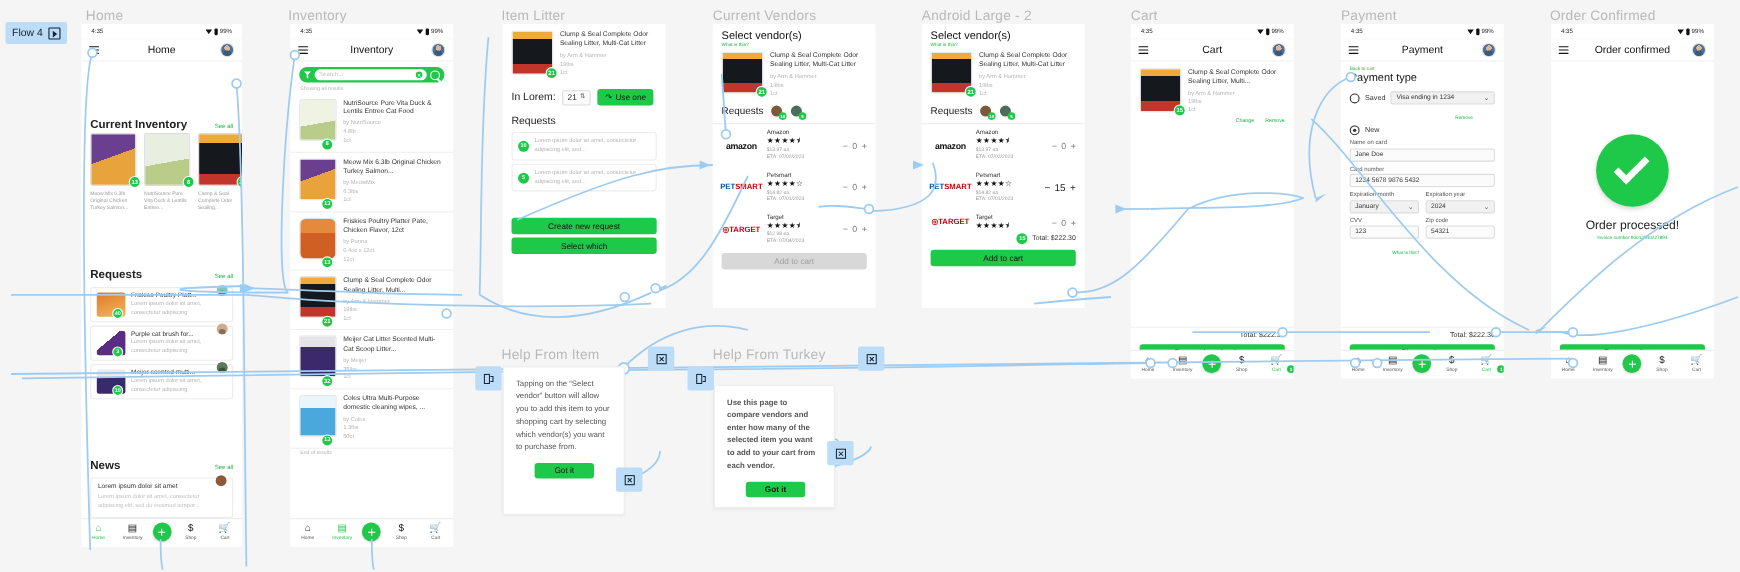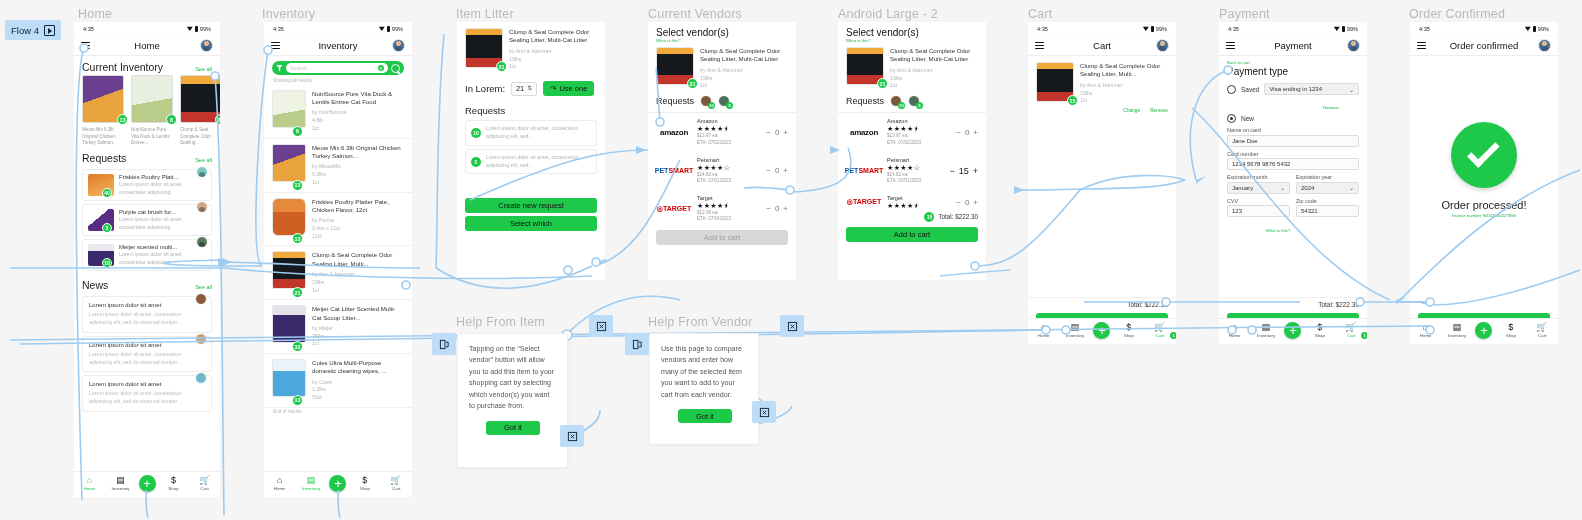--- a/index.html
+++ b/index.html
@@ -44,21 +44,21 @@
     width:13px;height:13px;border-radius:50%; margin-left:auto;
     background:radial-gradient(circle at 50% 34%, #e0b48c 0 28%, transparent 28%),
                linear-gradient(#4a6f9a 0 100%);
     border:1px solid #ddd; position:relative; overflow:hidden; flex:0 0 auto;
   }
   .avatar::after{content:"";position:absolute;left:2px;right:2px;bottom:0;height:5px;background:#3b5a79;border-radius:50% 50% 0 0;}
 
   .body { background:#fff; position:relative; }
 
   .sec-head { display:flex; align-items:baseline; padding:5px 8px 2px; }
-  .sec-head h3 { font-size:10.5px; font-weight:400; color:#222; }
+  .sec-head h3 { font-size:10.5px; font-weight:700; color:#222;margin-top:46px; }
   .see-all { margin-left:auto; font-size:5.5px; color:#17b53f; }
 
   
   .tiles { display:flex; gap:7px; padding:0 8px; }
   .tile { width:42px; }
   .tile .img { width:42px;height:48px;border-radius:2px; position:relative; }
   .tile .cap { font-size:4.6px; color:#9a9a9a; line-height:1.45; margin-top:4px; }
   .qty {
     position:absolute; right:-5px; bottom:-3px; width:11px;height:11px;border-radius:50%;
     background:#1ec94a; color:#fff; font-size:5.4px; display:flex;align-items:center;justify-content:center;
@@ -260,21 +260,21 @@
 
   <div class="frame-label" style="left:78px;top:7px;">Home</div>
   <div class="frame-label" style="left:262px;top:7px;">Inventory</div>
   <div class="frame-label" style="left:456px;top:7px;">Item Litter</div>
   <div class="frame-label" style="left:648px;top:7px;">Current Vendors</div>
   <div class="frame-label" style="left:838px;top:7px;">Android Large - 2</div>
   <div class="frame-label" style="left:1028px;top:7px;">Cart</div>
   <div class="frame-label" style="left:1219px;top:7px;">Payment</div>
   <div class="frame-label" style="left:1409px;top:7px;">Order Confirmed</div>
   <div class="frame-label" style="left:456px;top:315px;">Help From Item</div>
-  <div class="frame-label" style="left:648px;top:315px;">Help From Vendor</div>
+  <div class="frame-label" style="left:648px;top:315px;">Help From Turkey</div>
 
   <div class="phone" style="left:74px;top:22px;width:146px;height:475px;">
     <div class="statusbar">
       <span>4:35</span>
       <span class="sb-right">
           <i class="wifi"></i>
           <i class="batt"></i>
           <em style="font-style:normal">99%</em>
         </span>
     </div>
@@ -951,21 +951,21 @@
         <path d="M8 8 l8 8 M16 8 l-8 8"></path>
       </svg>
   </div>
   <div class="comp-badge" style="left:560px;top:425px;">
     <svg viewBox="0 0 24 24" fill="none" stroke="#123" stroke-width="2">
         <rect x="3" y="3" width="18" height="18"></rect>
         <path d="M8 8 l8 8 M16 8 l-8 8"></path>
       </svg>
   </div>
 
-  <div class="helpcard" style="left:649px;top:333px;width:110px;height:112px;">
+  <div class="helpcard" style="left:649px;top:350px;width:110px;height:112px;font-weight:bold;">
     <p>Use this page to compare vendors and enter how many of the selected item you want to add to your cart from each vendor.</p>
     <div class="gotit">
         <span>Got it</span>
       </div>
   </div>
   <div class="comp-badge" style="left:625px;top:333px;">
     <svg viewBox="0 0 24 24" fill="none" stroke="#123" stroke-width="2">
         <rect x="3" y="3" width="10" height="18"></rect>
         <path d="M15 7h5v10h-5"></path>
       </svg>

